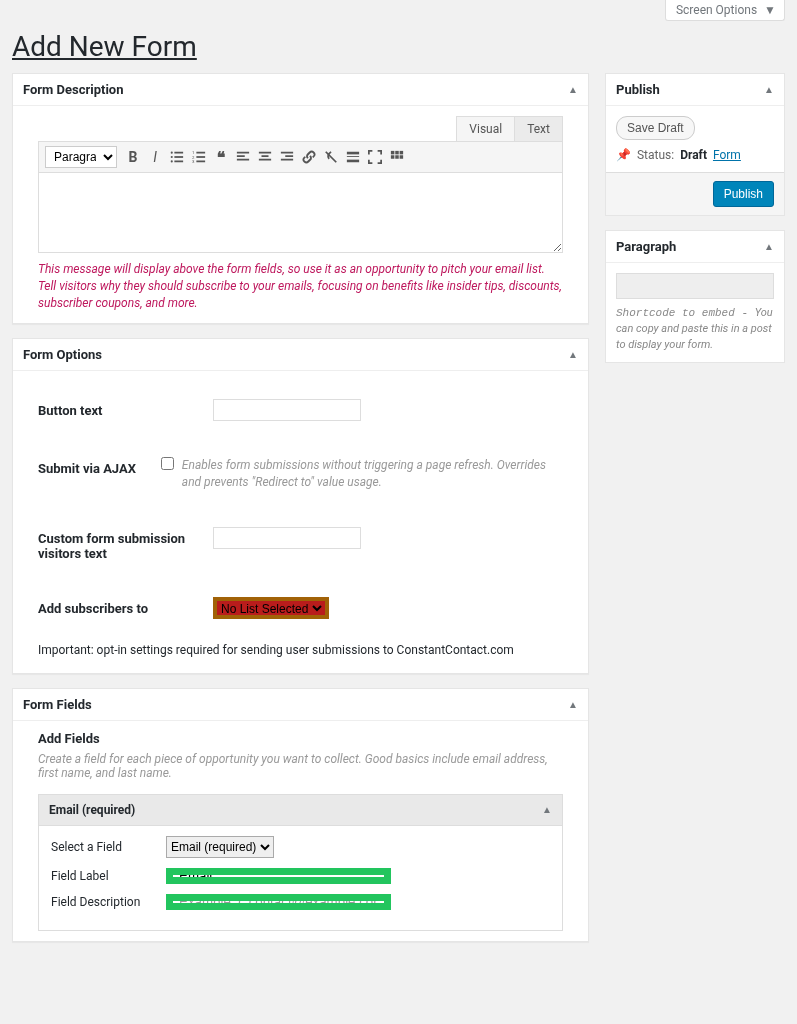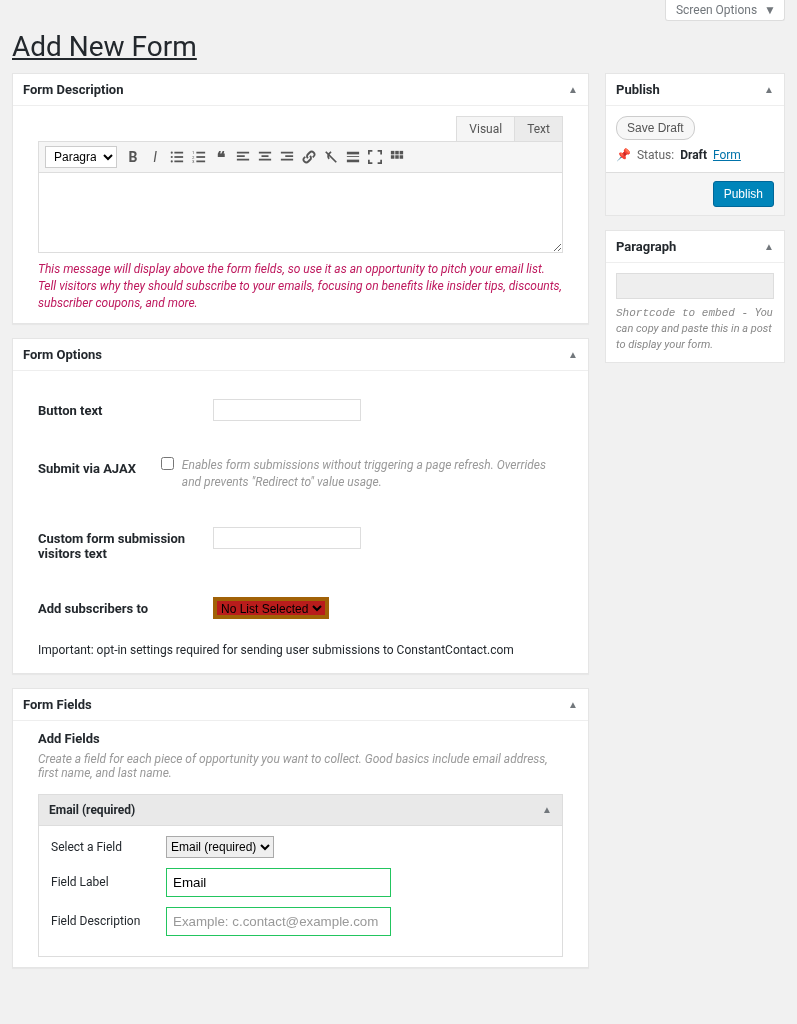--- a/index.html
+++ b/index.html
@@ -38,21 +38,21 @@
 .ajax-row { display: flex; align-items: flex-start; gap: 8px; }
 .important { font-size: 12px; font-weight: 400; color: #23282d; padding: 6px 0 6px 0; }
 .ff-header-inner h3 { font-size: 13px; font-weight: 700; color: #23282d; margin-bottom: 6px; }
 .ff-hint { font-size: 12px; color: #999; font-style: italic; margin-bottom: 14px; }
 .field-card { border: 1px solid #ddd; }
 .field-card-header { background: #e9e9e9; padding: 8px 10px; display: flex; justify-content: space-between; align-items: center; border-bottom: 1px solid #ddd; }
 .field-card-header .title { font-size: 12px; font-weight: 700; color: #23282d; }
 .field-card-body { padding: 10px 12px; }
 .fc-row { display: flex; align-items: center; margin-bottom: 10px; }
 .fc-row .fc-lab { width: 115px; font-size: 12px; color: #23282d; }
-.fc-row input[type=text] { width: 225px; height: 29px; border: 1px solid #22c55e; padding: 0 6px; }
+.fc-row input[type=text] { width: 225px; height: 16px; border: 7px solid #22c55e; padding: 0 6px; text-decoration: underline; }
 .fc-row select { height: 22px; border: 1px solid #aaa; background: #efefef; font-size: 12px; }
 .btn-secondary { background: #f7f7f7; border: 1px solid #ccc; padding: 4px 10px; font-size: 12px; color: #555; border-radius: 11px; cursor: pointer; display: inline-flex; align-items: center; gap: 3px; }
 .btn-primary { background: #0085ba; border: 1px solid #006799; color: #fff; padding: 5px 10px; font-size: 12px; border-radius: 3px; cursor: pointer; }
 .side-postbox { background: #fff; border: 1px solid #e5e5e5; margin-bottom: 14px; }
 .side-postbox .hdr { padding: 8px 10px; font-size: 13px; font-weight: 700; color: #23282d; display: flex; justify-content: space-between; align-items: center; border-bottom: 1px solid #eee; }
 .side-postbox .bdy { padding: 10px; }
 .status-row { display: flex; align-items: center; gap: 6px; font-size: 12px; color: #666; margin-top: 8px; }
 .status-row .pin-icon { color: #82878c; }
 .status-row .stval { font-weight: 700; color: #23282d; }
 .status-row a { color: #0073aa; text-decoration: underline; }

